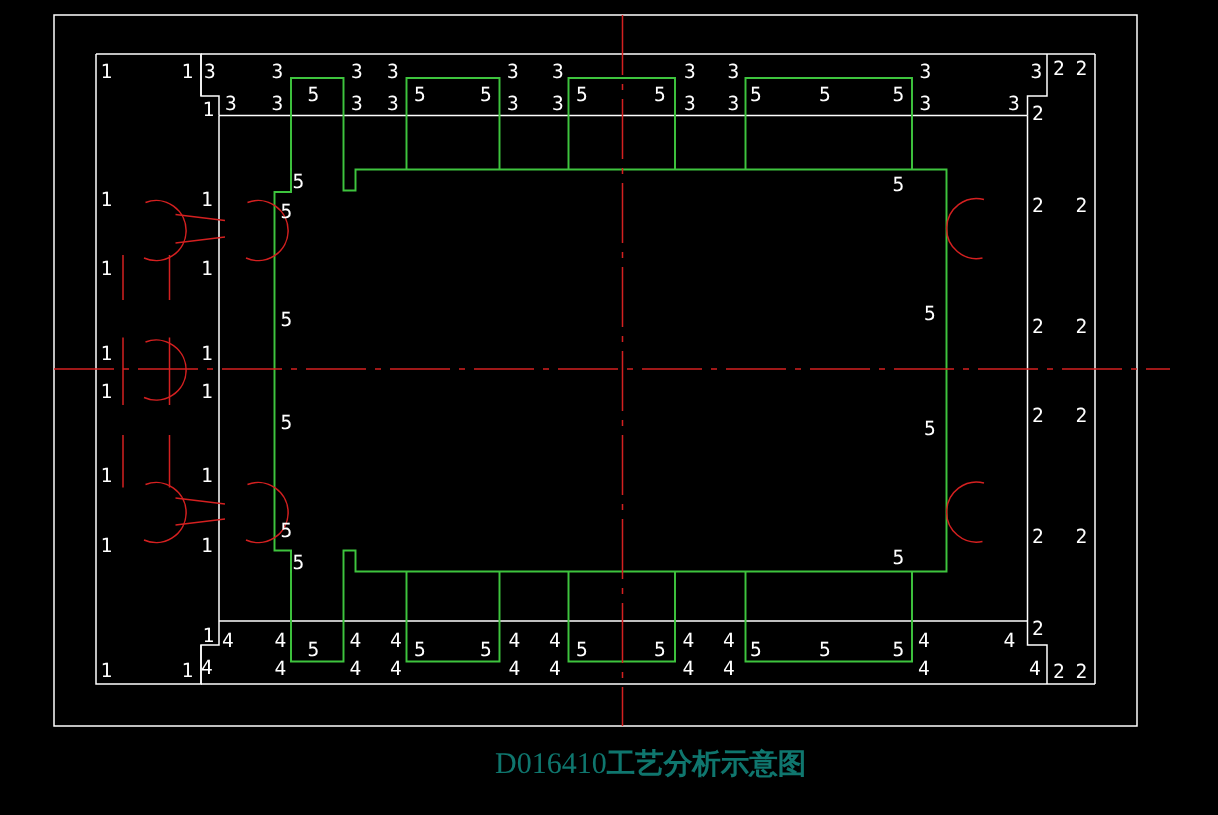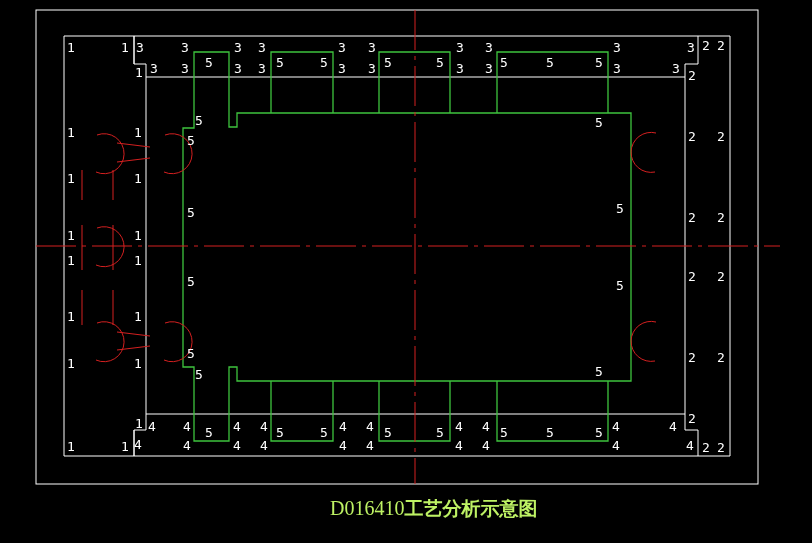--- a/index.html
+++ b/index.html
@@ -3,21 +3,21 @@
 <meta charset="utf-8">
 <style>
   html,body{margin:0;padding:0;background:#000;}
   body{width:812px;height:543px;overflow:hidden;position:relative;font-family:"DejaVu Sans Mono",monospace;}
   svg{position:absolute;left:0;top:0;}
   .w{stroke:#ffffff;stroke-width:1;fill:none;}
   .g{stroke:#3ec43e;stroke-width:1.3;fill:none;}
   .r{stroke:#d42020;stroke-width:1;fill:none;}
   .rd{stroke:#d42020;stroke-width:1;fill:none;stroke-dasharray:40 6 4 6;}
   .lbl{fill:#ffffff;font-family:"DejaVu Sans Mono",monospace;font-size:13px;}
-  .title{position:absolute;left:330px;top:496px;color:#bef264;font-size:20px;font-family:"Liberation Serif","DejaVu Serif",serif;letter-spacing:0px;text-align:center;}
+  .title{position:absolute;left:330px;top:496px;color:#0f766e;font-size:20px;font-family:"Liberation Serif","DejaVu Serif",serif;letter-spacing:0px;text-align:center;}
   .title .cn{font-family:"DejaVu Sans",sans-serif;font-weight:bold;font-size:19px;}
 </style>
 </head>
 <body>
 
 <svg width="812" height="543">
 
   <rect class="w" x="36" y="10" width="722" height="474"></rect>
 
   <path class="w" d="M64 36 H134 V64 H146 V77"></path>

